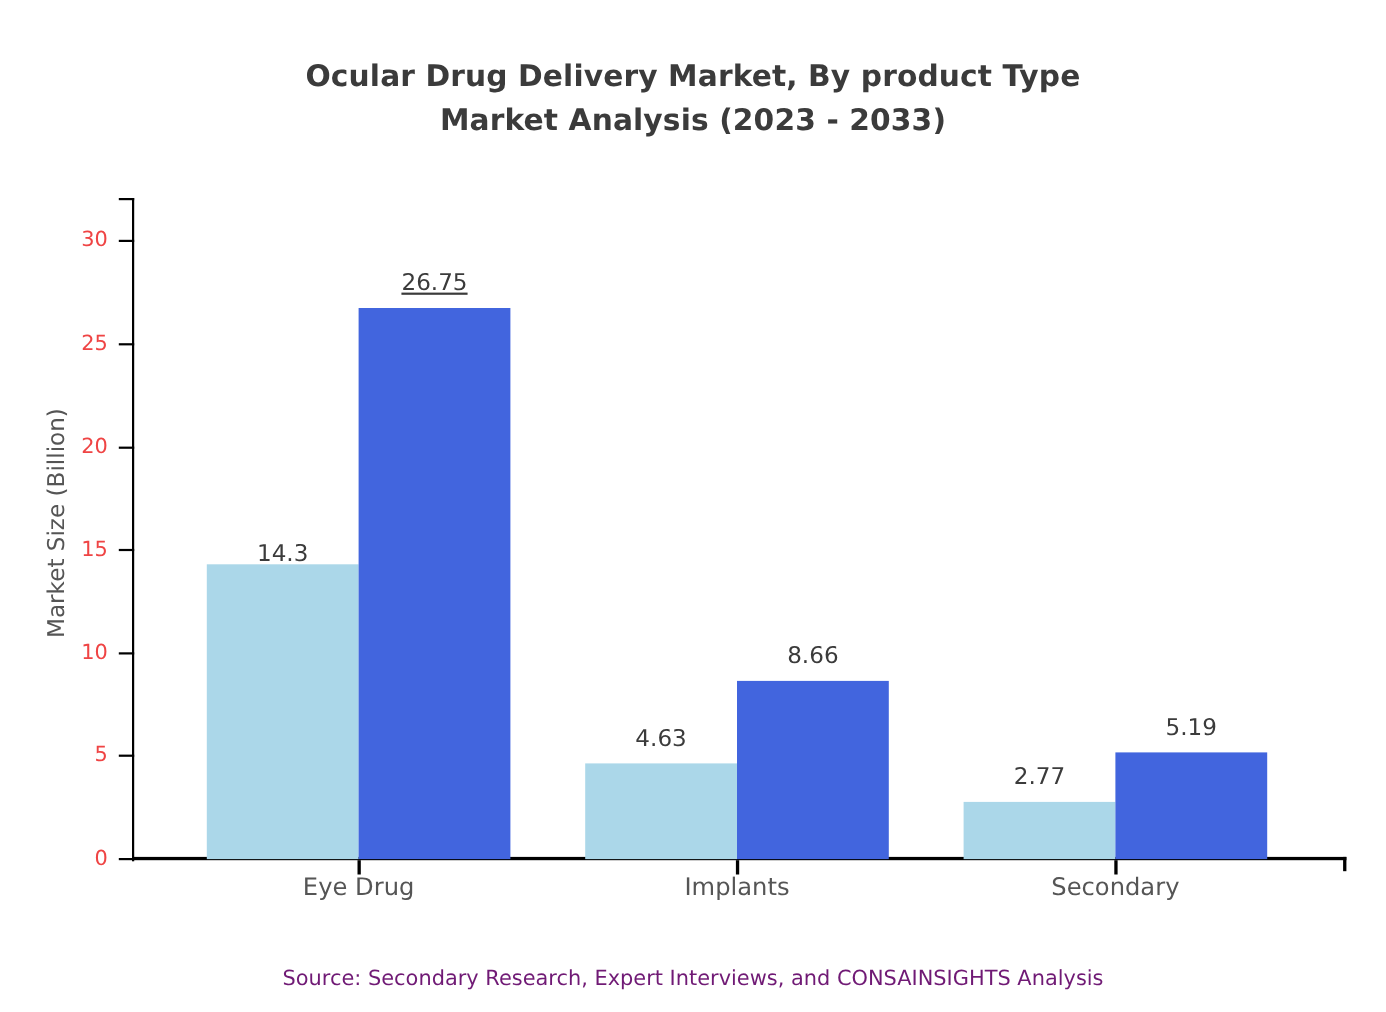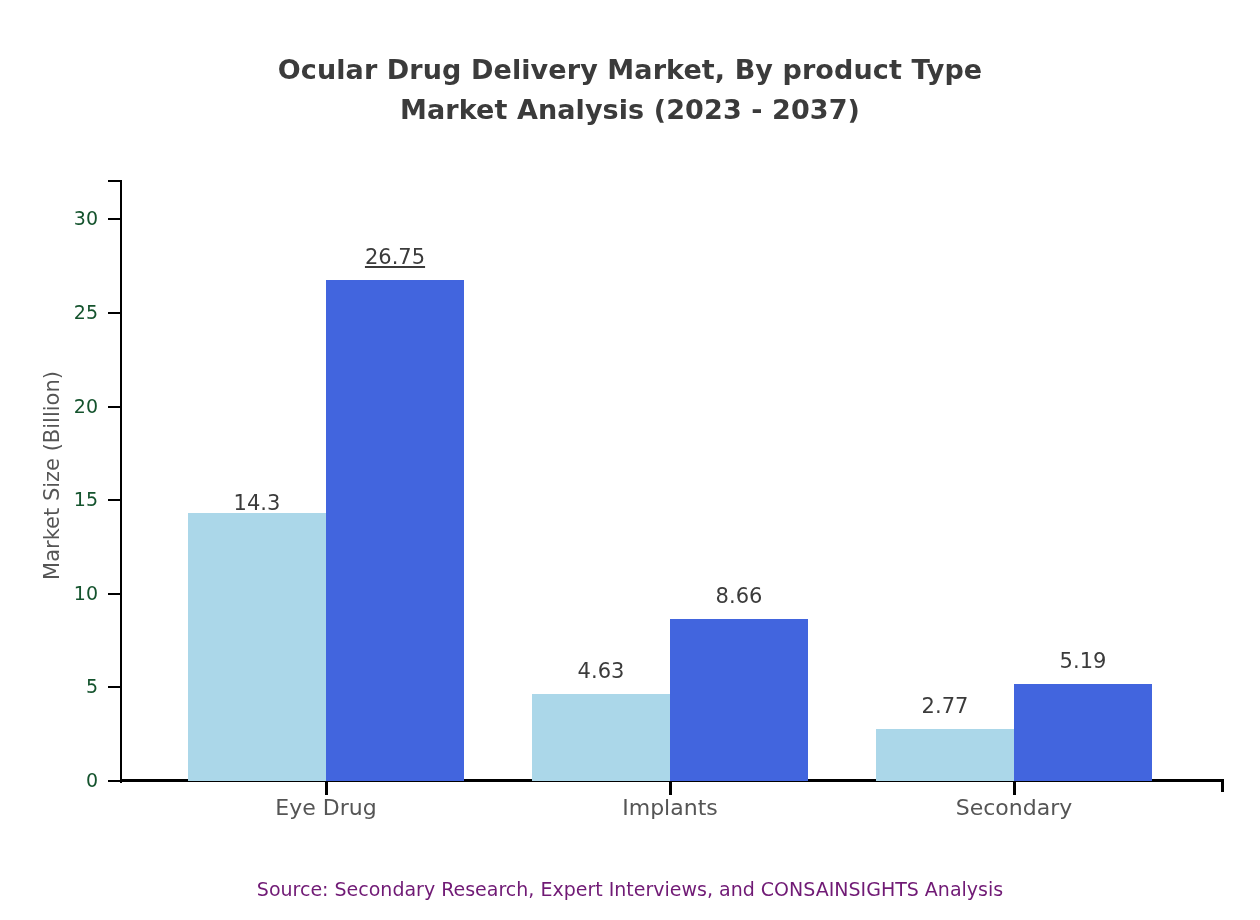--- a/index.html
+++ b/index.html
@@ -85,21 +85,21 @@
     position: absolute;
     left: 108px;
     width: 14px;
     height: 2px;
     background: #000000;
   }
   .ytick-label {
     position: absolute;
     right: 1162px; 
     text-align: right;
-    color: #14532d;
+    color: #ef4444;
     font-size: 19px;
     line-height: 19px;
     white-space: nowrap;
   }
 
   
   .xtick {
     position: absolute;
     top: 782px;
     width: 3px;
@@ -188,21 +188,21 @@
     line-height: 22px;
   }
 </style>
 </head>
 <body>
 
 <div id="chart-root">
 
   <div class="chart-title">
     <span>Ocular Drug Delivery Market, By product Type</span>
-    <span class="line2">Market Analysis (2023 - 2037)</span>
+    <span class="line2">Market Analysis (2023 - 2033)</span>
   </div>
 
   <div class="spine-y"></div>
   <div class="spine-x"></div>
   <div class="spine-cap-top"></div>
   <div class="spine-cap-right"></div>
 
   <div class="yaxis-title">Market Size (Billion)</div>
 
   <div id="ytick-layer">

